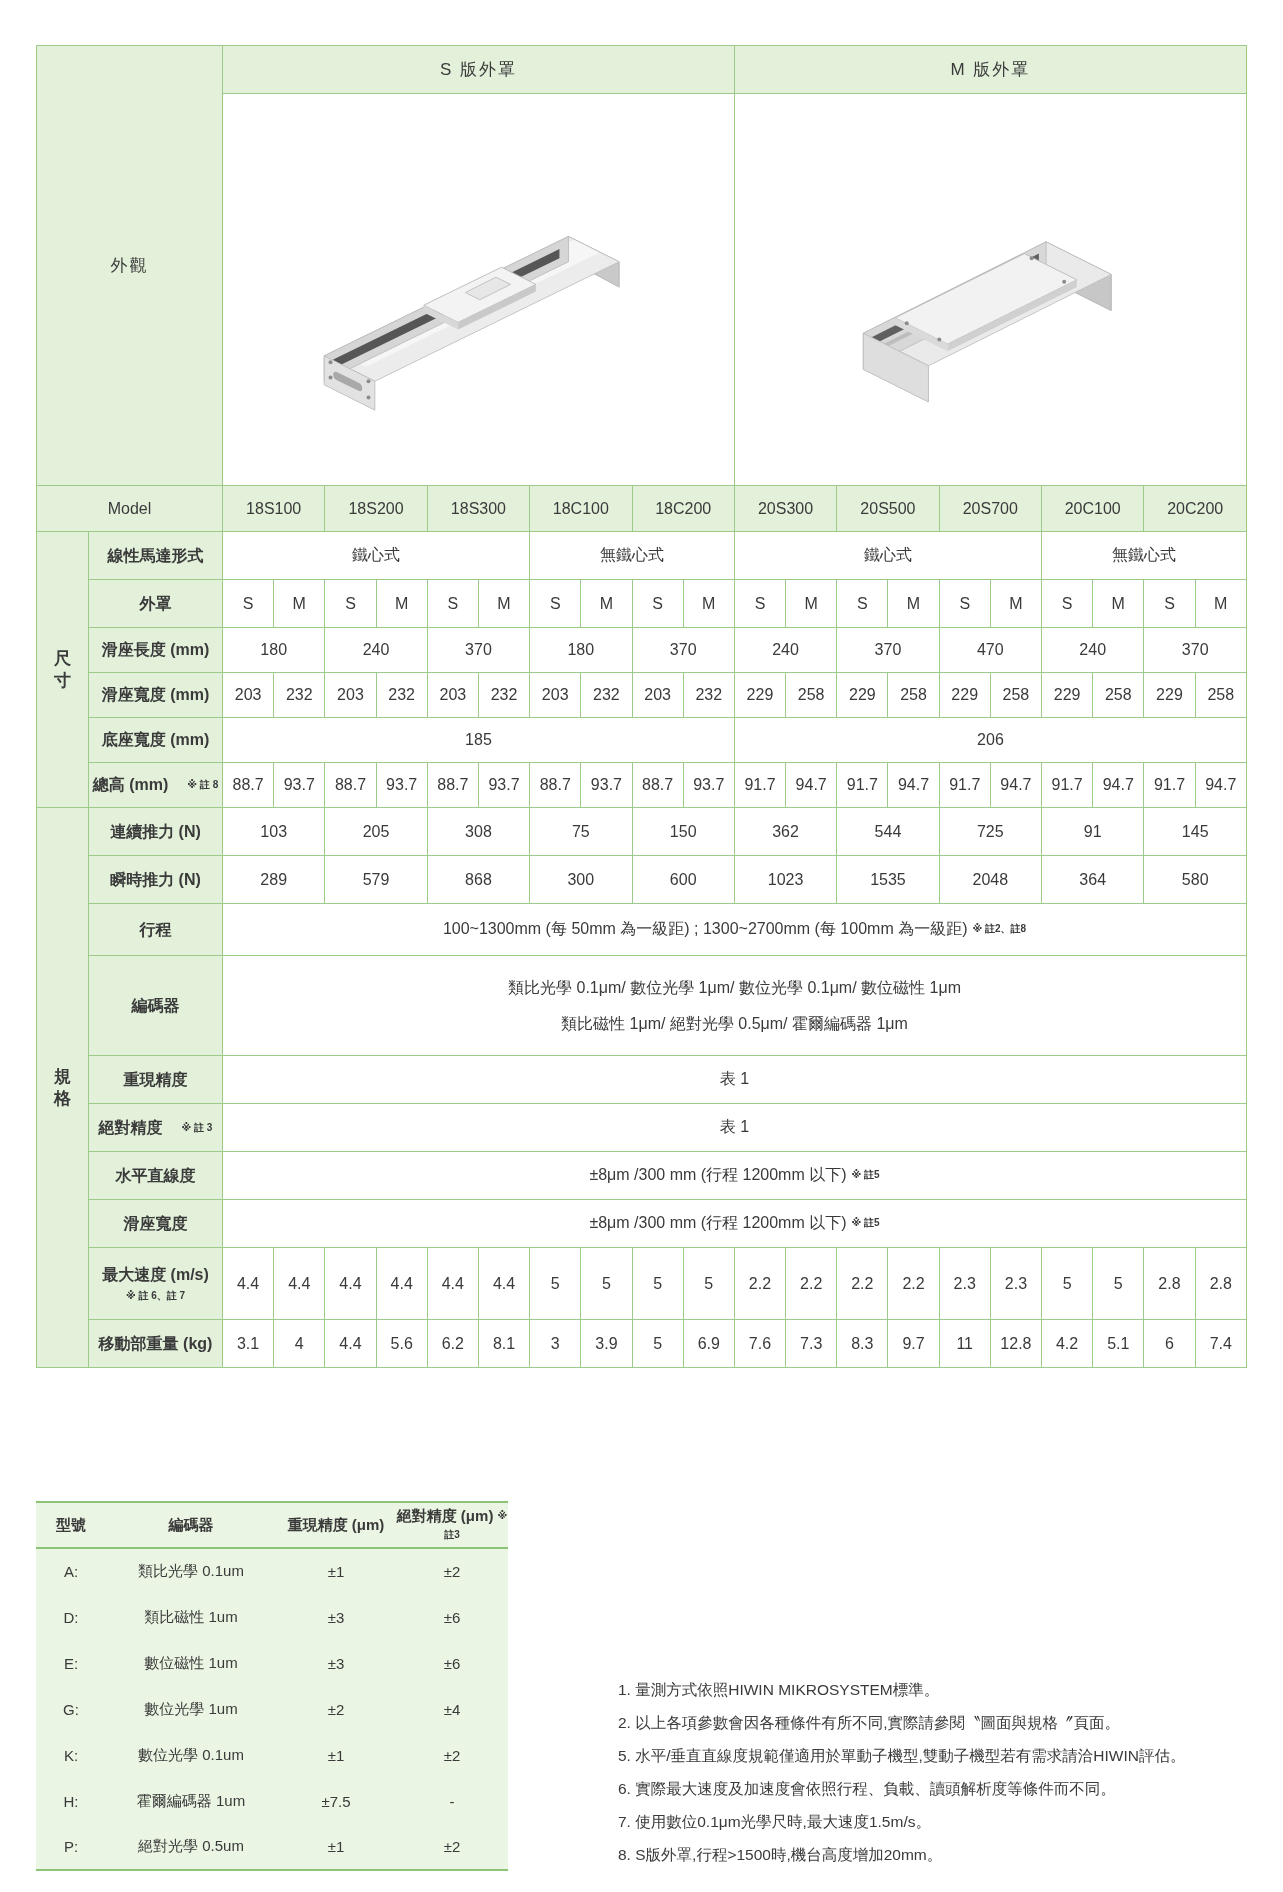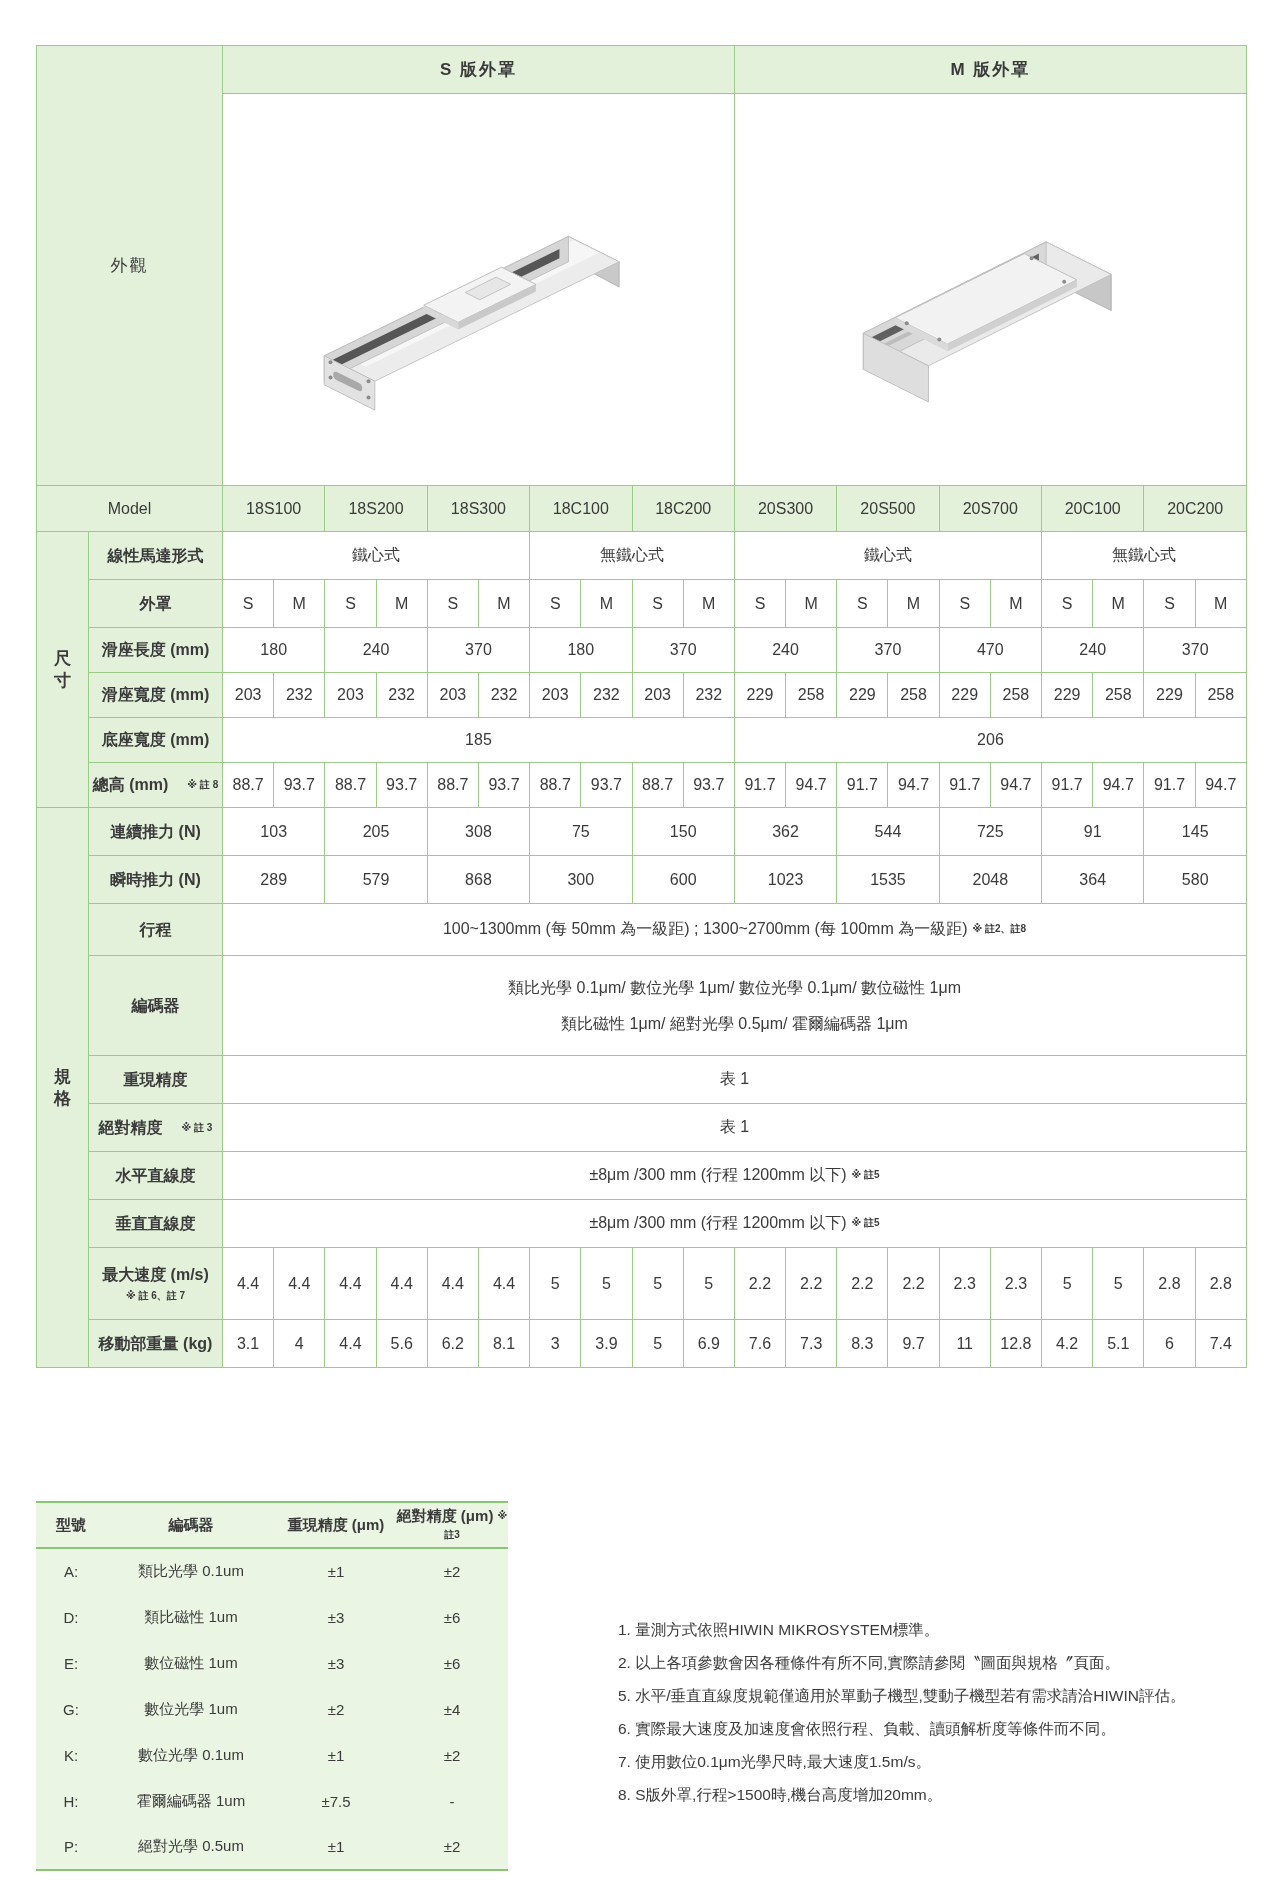--- a/index.html
+++ b/index.html
@@ -15,35 +15,35 @@
     width:1283px;height:1892px;background:#ffffff;color:var(--txt);
     font-family:"Liberation Sans","DejaVu Sans",sans-serif;
     -webkit-font-smoothing:antialiased;
   }
   .page{padding:45px 36px 0 36px;}
 
   
   table.spec{border-collapse:collapse;width:1211px;table-layout:fixed;}
   table.spec td{border:1px solid var(--green-line);text-align:center;vertical-align:middle;padding:0 2px;}
   td.g{background:var(--green-bg);}
-  td.band{height:48px;font-size:17px;font-weight:700;letter-spacing:2px;}
+  td.band{height:48px;font-size:17px;font-weight:400;letter-spacing:2px;}
   td.appearance{font-size:17px;font-weight:500;letter-spacing:2px;}
   td.imgcell{height:392px;background:#fff;}
   tr.model-row td{height:46px;font-size:16px;background:var(--green-bg);}
   td.lbl{background:var(--green-bg);font-weight:600;font-size:16px;line-height:1.25;}
   td.val{background:#fff;font-size:16px;}
   td.grp{background:var(--green-bg);font-weight:600;font-size:17px;}
   .vert span{display:block;line-height:22px;}
   .cellnote{font-size:10px;font-weight:600;margin-left:5px;position:relative;top:-2px;white-space:nowrap;}
   .lblnote{font-size:10px;font-weight:600;margin-left:19px;position:relative;top:-2px;white-space:nowrap;}
   .lblsub{display:block;font-size:10px;font-weight:600;margin-top:5px;}
   .encline{line-height:2.2;font-size:16px;}
 
   
-  .bottom{display:flex;align-items:center;margin-top:133px;}
+  .bottom{display:flex;align-items:flex-end;margin-top:133px;}
   table.enc{border-collapse:collapse;width:472px;background:var(--mini-bg);table-layout:fixed;}
   table.enc th{
     height:46px;font-size:15px;font-weight:600;text-align:center;vertical-align:middle;
     border-top:2px solid var(--green-line-strong);border-bottom:2px solid var(--green-line-strong);
     padding:0;
   }
   table.enc td{height:46px;font-size:15px;text-align:center;vertical-align:middle;padding:0;}
   table.enc tr.last td{border-bottom:2px solid var(--green-line-strong);}
   .hdrnote{font-size:10px;font-weight:600;position:relative;top:-2px;}
 
@@ -289,21 +289,21 @@
         </tr>
         <tr style="height: 48px;">
           <td class="lbl"><span>絕對精度</span><span class="lblnote">※ 註 3</span></td>
           <td class="val" colspan="20"><span>表 1</span></td>
         </tr>
         <tr style="height: 48px;">
           <td class="lbl"><span>水平直線度</span></td>
           <td class="val" colspan="20"><span>±8μm /300 mm (行程 1200mm 以下)</span><span class="cellnote">※ 註5</span></td>
         </tr>
         <tr style="height: 48px;">
-          <td class="lbl"><span>垂直直線度</span></td>
+          <td class="lbl"><span>滑座寬度</span></td>
           <td class="val" colspan="20"><span>±8μm /300 mm (行程 1200mm 以下)</span><span class="cellnote">※ 註5</span></td>
         </tr>
         <tr style="height: 72px;">
           <td class="lbl"><span>最大速度 (m/s)</span><span class="lblsub">※ 註 6、註 7</span></td>
           <td class="val"><span>4.4</span></td>
           <td class="val"><span>4.4</span></td>
           <td class="val"><span>4.4</span></td>
           <td class="val"><span>4.4</span></td>
           <td class="val"><span>4.4</span></td>
           <td class="val"><span>4.4</span></td>

